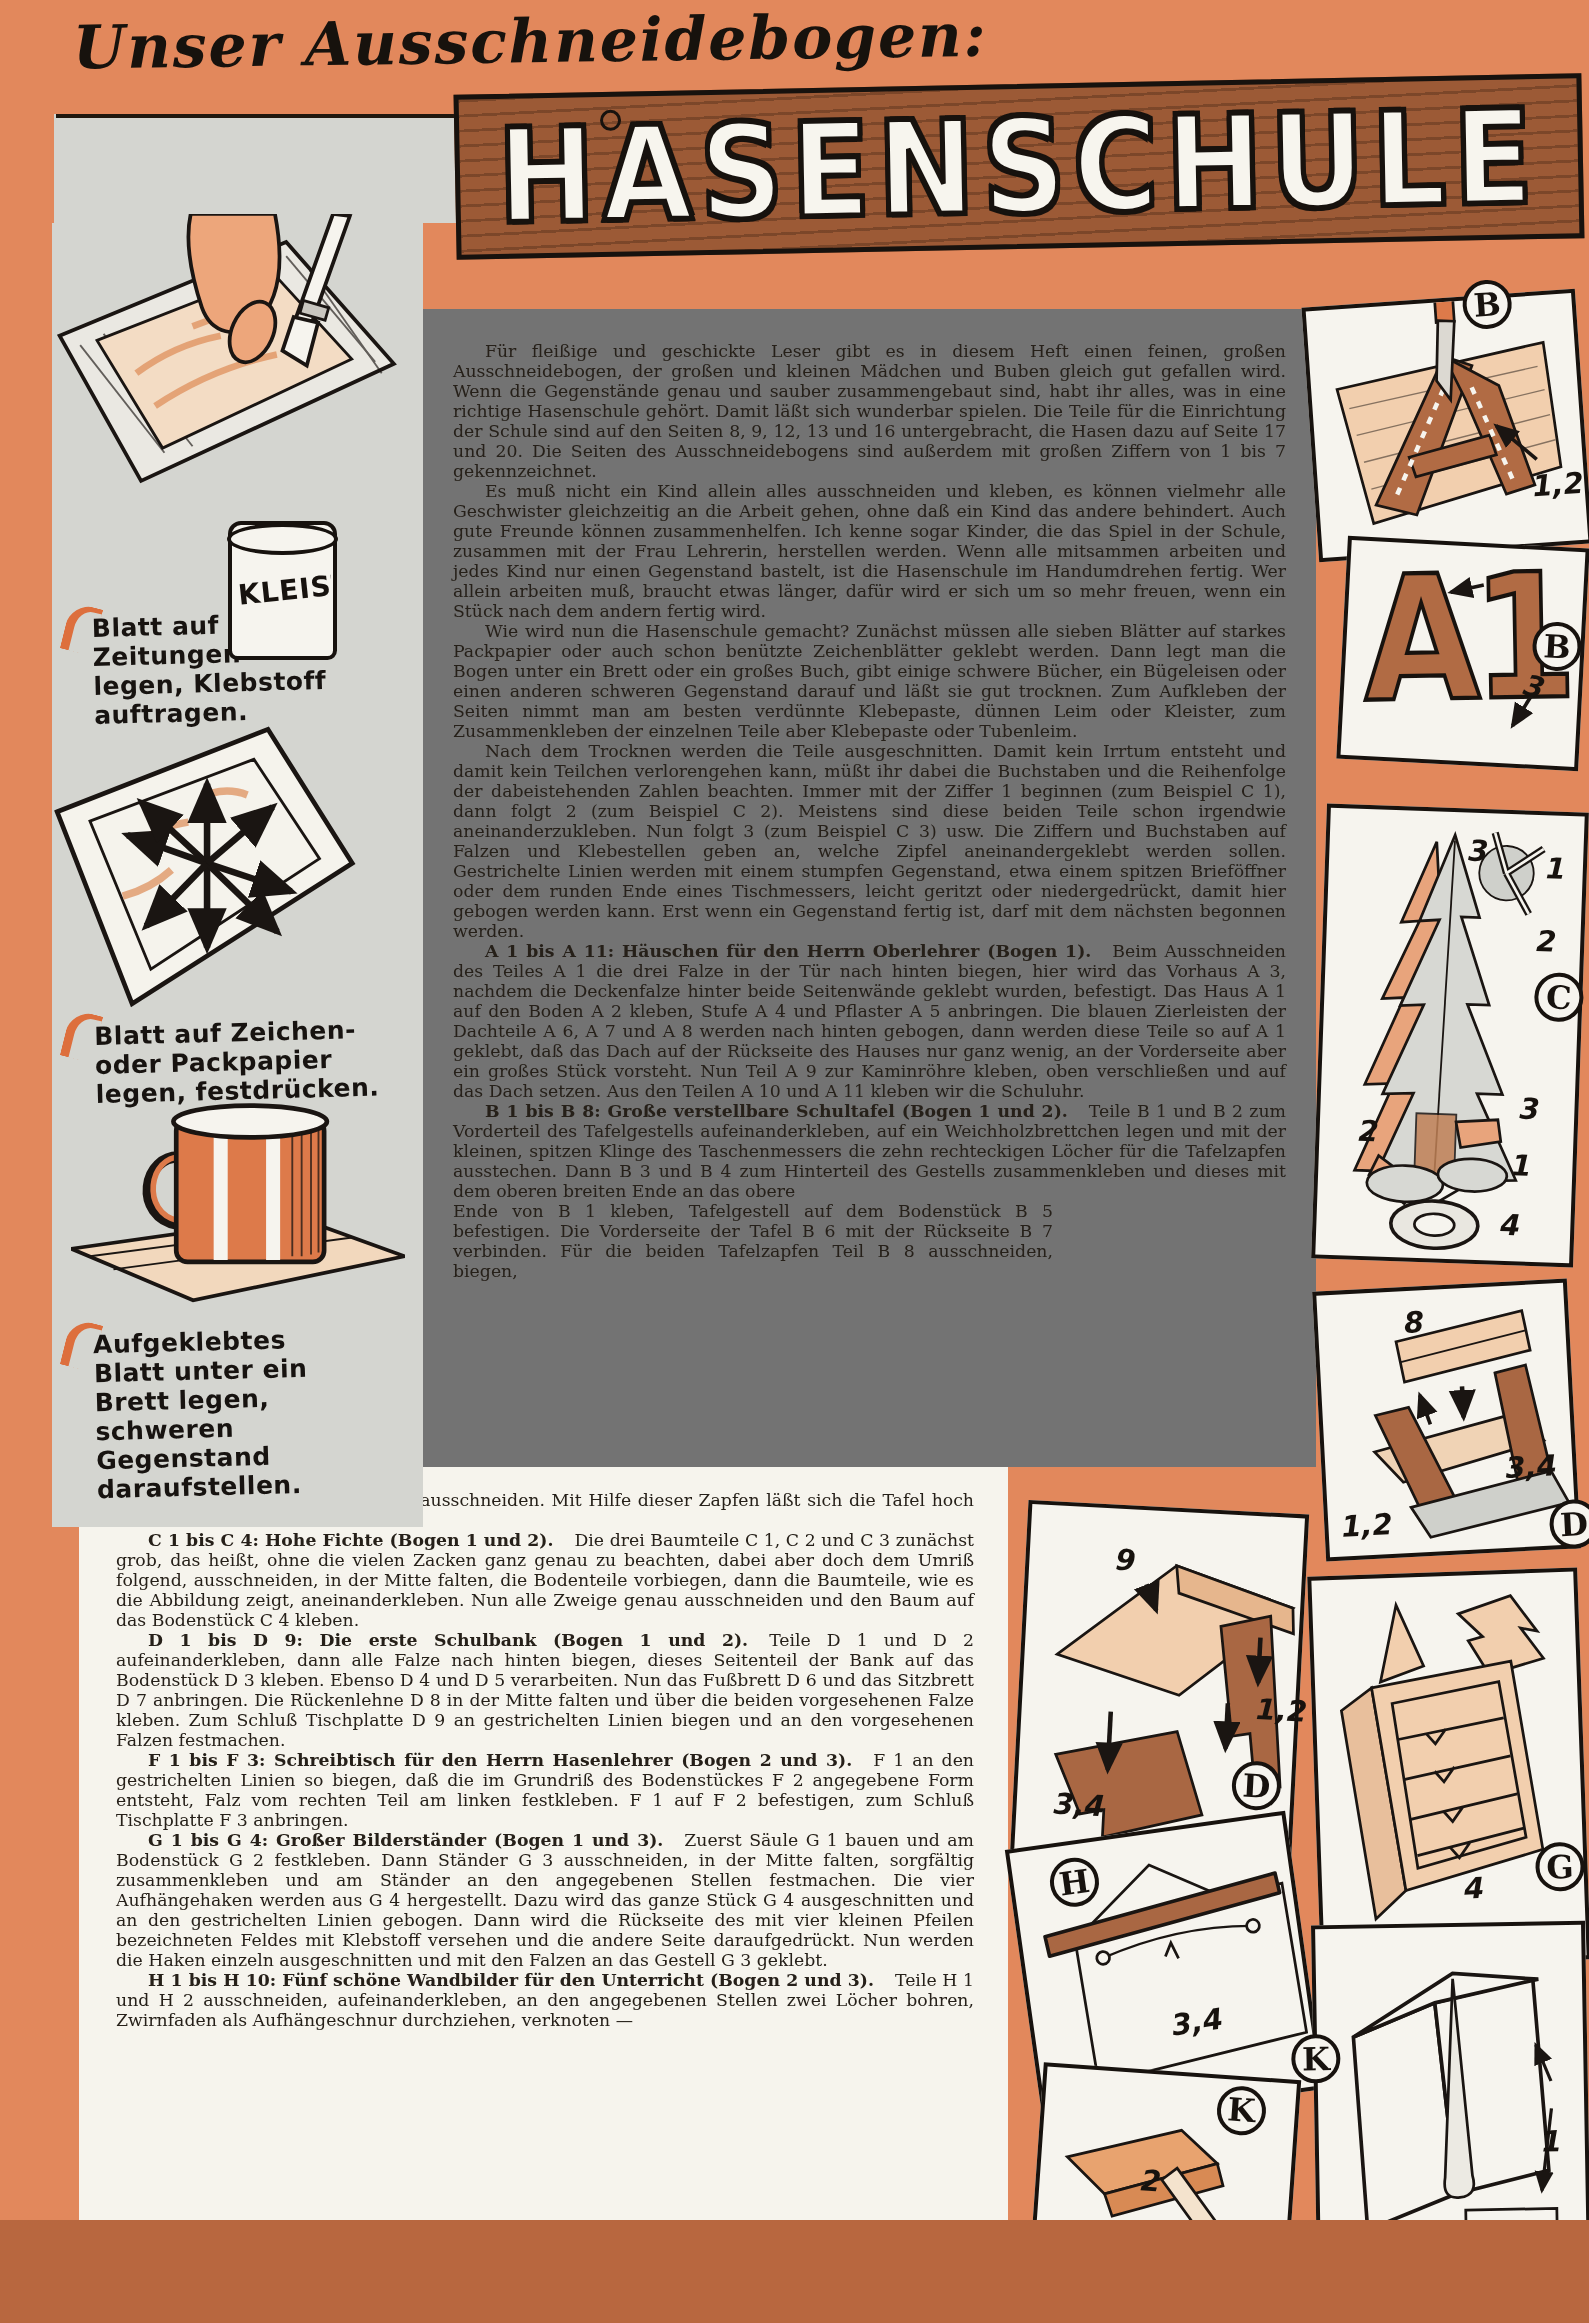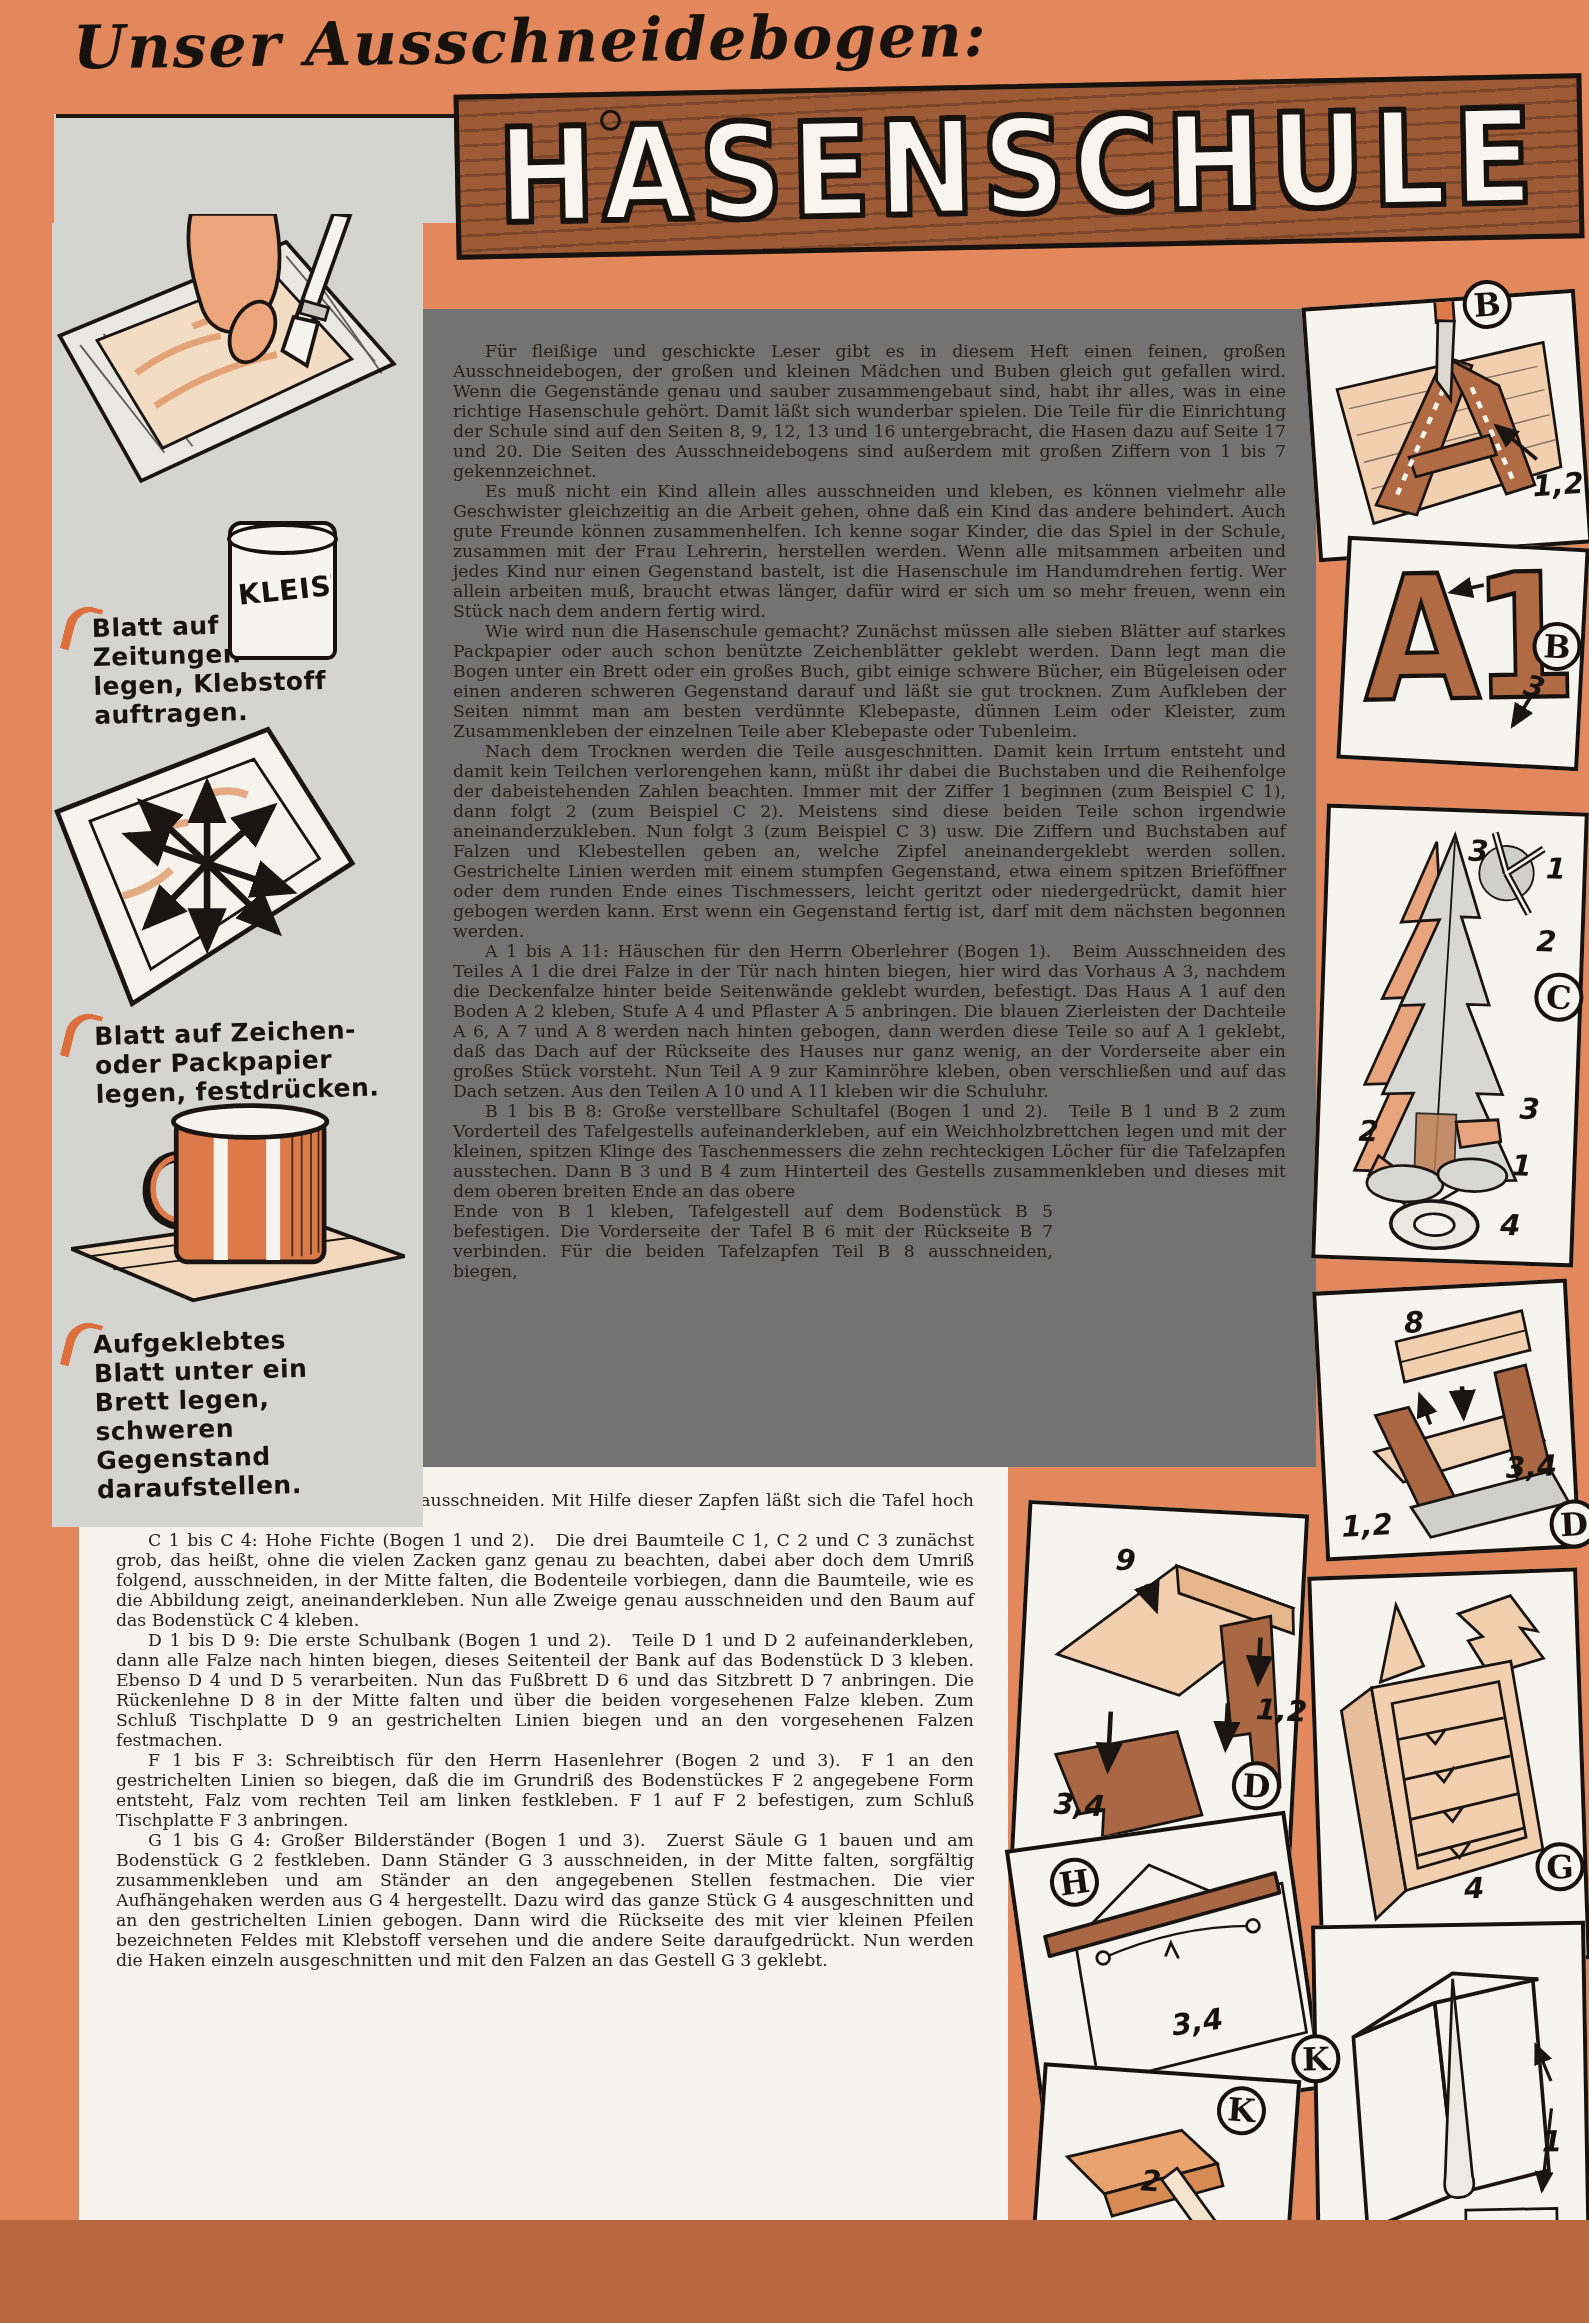--- a/index.html
+++ b/index.html
@@ -36,21 +36,21 @@
        white-space:nowrap;}
   
   .content-flow{position:absolute;left:0;top:309px;width:1321px;z-index:1;}
   .main-upper{margin-left:412px;width:904px;background:#737373;box-sizing:border-box;
               padding:32px 30px 13px 41px;min-height:1158px;}
   .main-lower{margin-left:79px;width:929px;background:#f6f4ed;box-sizing:border-box;
               padding:22.5px 34px 90px 37px;min-height:806px;}
   .para{margin:0;text-align:justify;text-indent:32px;font-size:17.3px;line-height:20px;color:#262019;}
   .para.noindent{text-indent:0;}
   .para.narrow{width:600px;}
-  .lead{font-weight:normal;margin-right:21px;}
+  .lead{font-weight:bold;margin-right:21px;}
   
   .panel{position:absolute;background:#f6f4ee;border:4.7px solid #17120e;box-sizing:border-box;z-index:3;}
   .panel svg{position:absolute;left:0;top:0;width:100%;height:100%;}
   .badge{position:absolute;width:49px;height:49px;border:4.7px solid #17120e;border-radius:50%;background:#f6f4ee;
          display:flex;align-items:center;justify-content:center;font-family:"DejaVu Serif",serif;
          font-weight:bold;font-size:32px;color:#17120e;z-index:8;box-sizing:border-box;}
   .note{position:absolute;font-family:"DejaVu Sans",sans-serif;font-weight:bold;font-style:italic;
         font-size:29px;color:#17120e;z-index:7;}
   .piece-a1{position:absolute;left:17px;top:17px;font-family:"DejaVu Sans",sans-serif;font-weight:bold;
         font-size:150px;line-height:150px;color:#b16b44;-webkit-text-stroke:3.7px #17120e;
@@ -150,20 +150,21 @@
       <p class="para"><b class="lead">A 1 bis A 11: Häuschen für den Herrn Oberlehrer (Bogen 1).</b><span>Beim Ausschneiden des Teiles A 1 die drei Falze in der Tür nach hinten biegen, hier wird das Vorhaus A 3, nachdem die Deckenfalze hinter beide Seitenwände geklebt wurden, befestigt. Das Haus A 1 auf den Boden A 2 kleben, Stufe A 4 und Pflaster A 5 anbringen. Die blauen Zierleisten der Dachteile A 6, A 7 und A 8 werden nach hinten gebogen, dann werden diese Teile so auf A 1 geklebt, daß das Dach auf der Rückseite des Hauses nur ganz wenig, an der Vorderseite aber ein großes Stück vorsteht. Nun Teil A 9 zur Kaminröhre kleben, oben verschließen und auf das Dach setzen. Aus den Teilen A 10 und A 11 kleben wir die Schuluhr.</span></p>
       <p class="para"><b class="lead">B 1 bis B 8: Große verstellbare Schultafel (Bogen 1 und 2).</b><span>Teile B 1 und B 2 zum Vorderteil des Tafelgestells aufeinanderkleben, auf ein Weichholzbrettchen legen und mit der kleinen, spitzen Klinge des Taschenmessers die zehn rechteckigen Löcher für die Tafelzapfen ausstechen. Dann B 3 und B 4 zum Hinterteil des Gestells zusammenkleben und dieses mit dem oberen breiten Ende an das obere</span></p>
       <p class="para narrow noindent"><span>Ende von B 1 kleben, Tafelgestell auf dem Bodenstück B 5 befestigen. Die Vorderseite der Tafel B 6 mit der Rückseite B 7 verbinden. Für die beiden Tafelzapfen Teil B 8 ausschneiden, biegen,</span></p>
     </div>
     <div class="main-lower">
       <p class="para noindent"><span>Hälften zusammenkleben, Zapfen ausschneiden. Mit Hilfe dieser Zapfen läßt sich die Tafel hoch oder tief stellen.</span></p>
       <p class="para"><b class="lead">C 1 bis C 4: Hohe Fichte (Bogen 1 und 2).</b><span>Die drei Baumteile C 1, C 2 und C 3 zunächst grob, das heißt, ohne die vielen Zacken ganz genau zu beachten, dabei aber doch dem Umriß folgend, ausschneiden, in der Mitte falten, die Bodenteile vorbiegen, dann die Baumteile, wie es die Abbildung zeigt, aneinanderkleben. Nun alle Zweige genau ausschneiden und den Baum auf das Bodenstück C 4 kleben.</span></p>
       <p class="para"><b class="lead">D 1 bis D 9: Die erste Schulbank (Bogen 1 und 2).</b><span>Teile D 1 und D 2 aufeinanderkleben, dann alle Falze nach hinten biegen, dieses Seitenteil der Bank auf das Bodenstück D 3 kleben. Ebenso D 4 und D 5 verarbeiten. Nun das Fußbrett D 6 und das Sitzbrett D 7 anbringen. Die Rückenlehne D 8 in der Mitte falten und über die beiden vorgesehenen Falze kleben. Zum Schluß Tischplatte D 9 an gestrichelten Linien biegen und an den vorgesehenen Falzen festmachen.</span></p>
       <p class="para"><b class="lead">F 1 bis F 3: Schreibtisch für den Herrn Hasenlehrer (Bogen 2 und 3).</b><span>F 1 an den gestrichelten Linien so biegen, daß die im Grundriß des Bodenstückes F 2 angegebene Form entsteht, Falz vom rechten Teil am linken festkleben. F 1 auf F 2 befestigen, zum Schluß Tischplatte F 3 anbringen.</span></p>
       <p class="para"><b class="lead">G 1 bis G 4: Großer Bilderständer (Bogen 1 und 3).</b><span>Zuerst Säule G 1 bauen und am Bodenstück G 2 festkleben. Dann Ständer G 3 ausschneiden, in der Mitte falten, sorgfältig zusammenkleben und am Ständer an den angegebenen Stellen festmachen. Die vier Aufhängehaken werden aus G 4 hergestellt. Dazu wird das ganze Stück G 4 ausgeschnitten und an den gestrichelten Linien gebogen. Dann wird die Rückseite des mit vier kleinen Pfeilen bezeichneten Feldes mit Klebstoff versehen und die andere Seite daraufgedrückt. Nun werden die Haken einzeln ausgeschnitten und mit den Falzen an das Gestell G 3 geklebt.</span></p>
+      <p class="para"><b class="lead">H 1 bis H 10: Fünf schöne Wandbilder für den Unterricht (Bogen 2 und 3).</b><span>Teile H 1 und H 2 ausschneiden, aufeinanderkleben, an den angegebenen Stellen zwei Löcher bohren, Zwirnfaden als Aufhängeschnur durchziehen, verknoten —</span></p>
     </div>
   </div>
 
   <div class="panel" style="left:1310px;top:298px;width:274px;height:255px;transform:rotate(-4deg);">
     <svg viewBox="0 0 292 272">
       <defs>
           <marker id="ah2" markerWidth="10" markerHeight="10" refX="6" refY="3" orient="auto">
             <path d="M0,0 L7,3 L0,6 Z" fill="#1a1512"></path>
           </marker>
         </defs>

